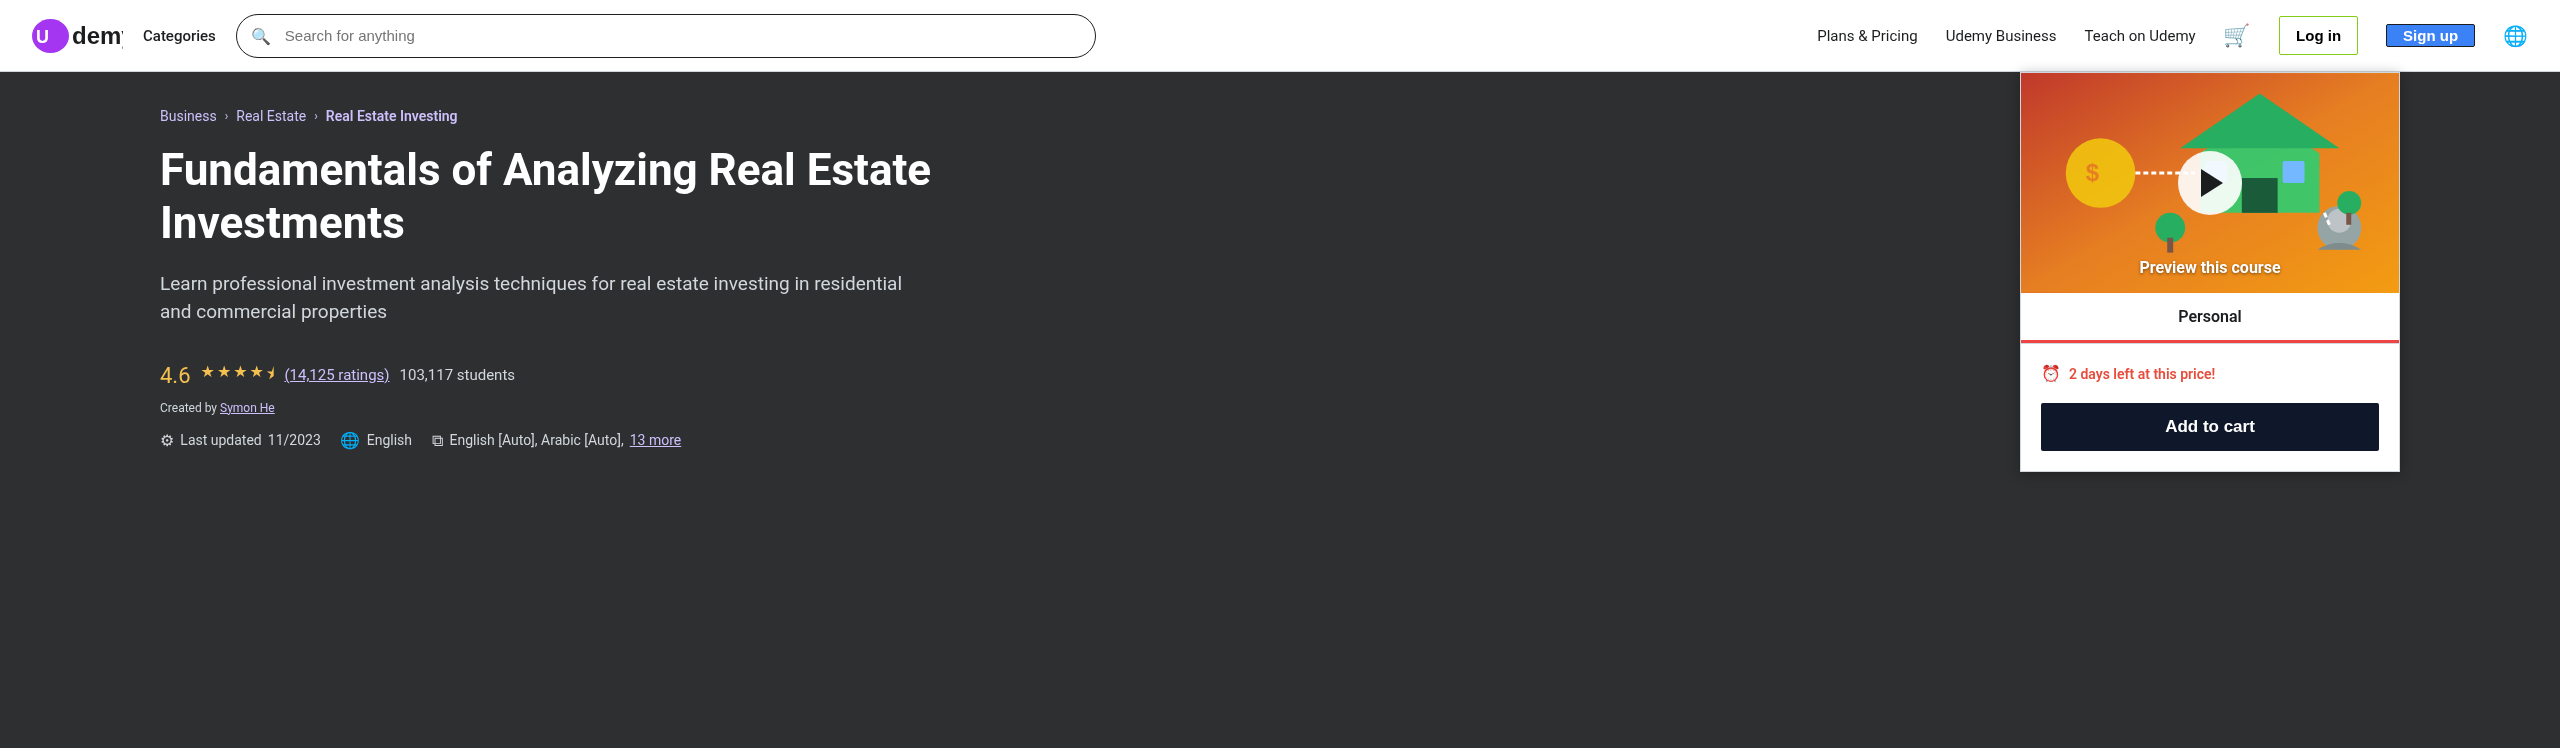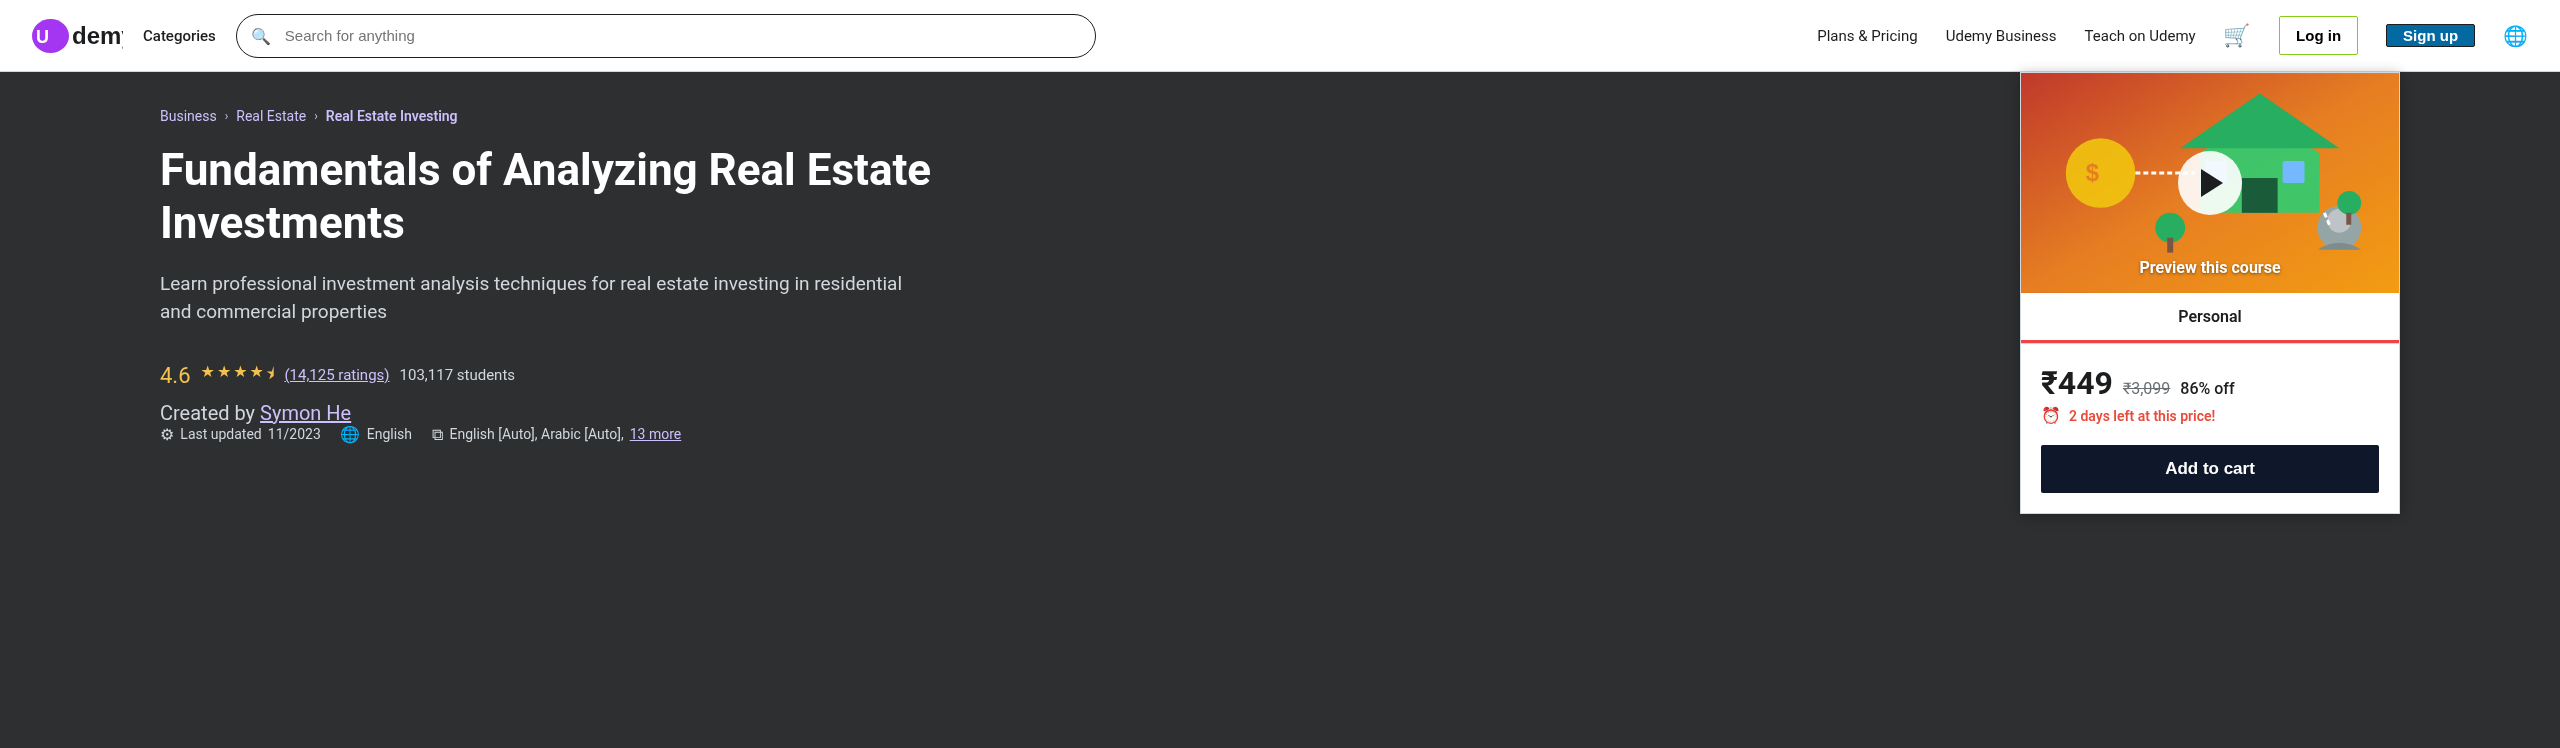--- a/index.html
+++ b/index.html
@@ -82,21 +82,21 @@
       border: 1px solid #84cc16;
       background: white;
       font-size: 15px;
       font-weight: 700;
       cursor: pointer;
       border-radius: 2px;
     }
     .btn-signup {
       padding: 2px 16px;
       border: 1px solid #1c1d1f;
-      background: #0369a1;
+      background: #3b82f6;
       color: white;
       font-size: 15px;
       font-weight: 700;
       cursor: pointer;
       border-radius: 2px;
     }
     .globe-icon {
       font-size: 20px;
       cursor: pointer;
       color: #1c1d1f;
@@ -179,21 +179,22 @@
       font-size: 15px;
       text-decoration: underline;
       cursor: pointer;
     }
     .student-count {
       color: #d1d7dc;
       font-size: 15px;
     }
 
     .author-row {
-      font-size: 20px;
+      margin-bottom: 16px;
+      font-size: 12px;
       color: #d1d7dc;
     }
     .author-link {
       color: #cec0fc;
       text-decoration: underline;
       cursor: pointer;
     }
 
     .meta-row {
       display: flex;
@@ -475,25 +476,20 @@
         <div class="play-triangle"></div>
       </div>
       <span class="preview-label">Preview this course</span>
     </div>
 
     <div class="card-tabs">
       <div class="card-tab active">Personal</div>
     </div>
 
     <div class="card-body">
-      <div class="price-row">
-        <span class="price-current">₹449</span>
-        <span class="price-original">₹3,099</span>
-        <span class="price-discount">86% off</span>
-      </div>
 
       <div class="urgency-row">
         <span class="alarm-icon">⏰</span>
         <span class="urgency-text"><span>2 days</span> <span>left at this price!</span></span>
       </div>
 
       <button class="btn-add-cart">Add to cart</button>
     </div>
   </div>
 

